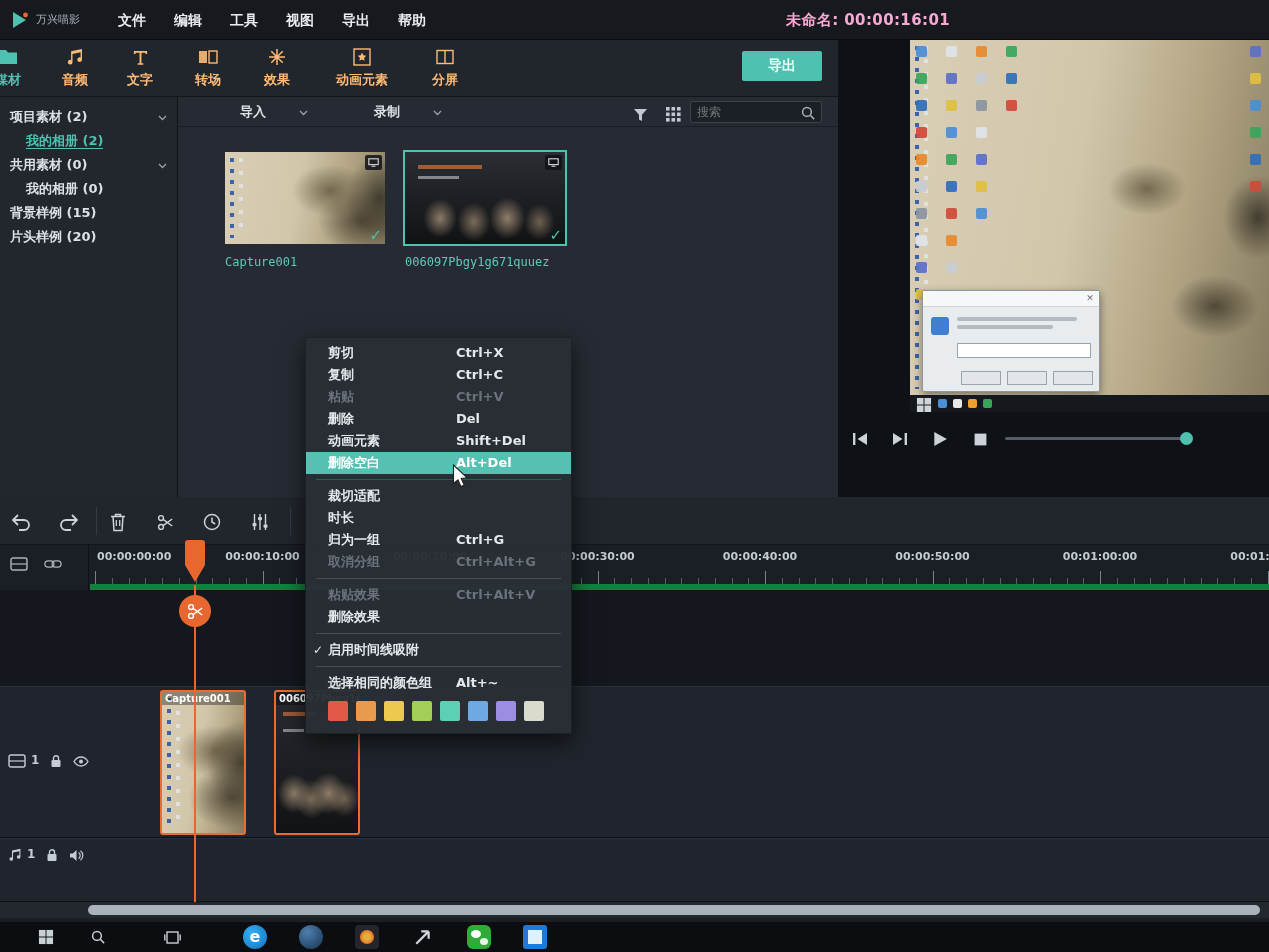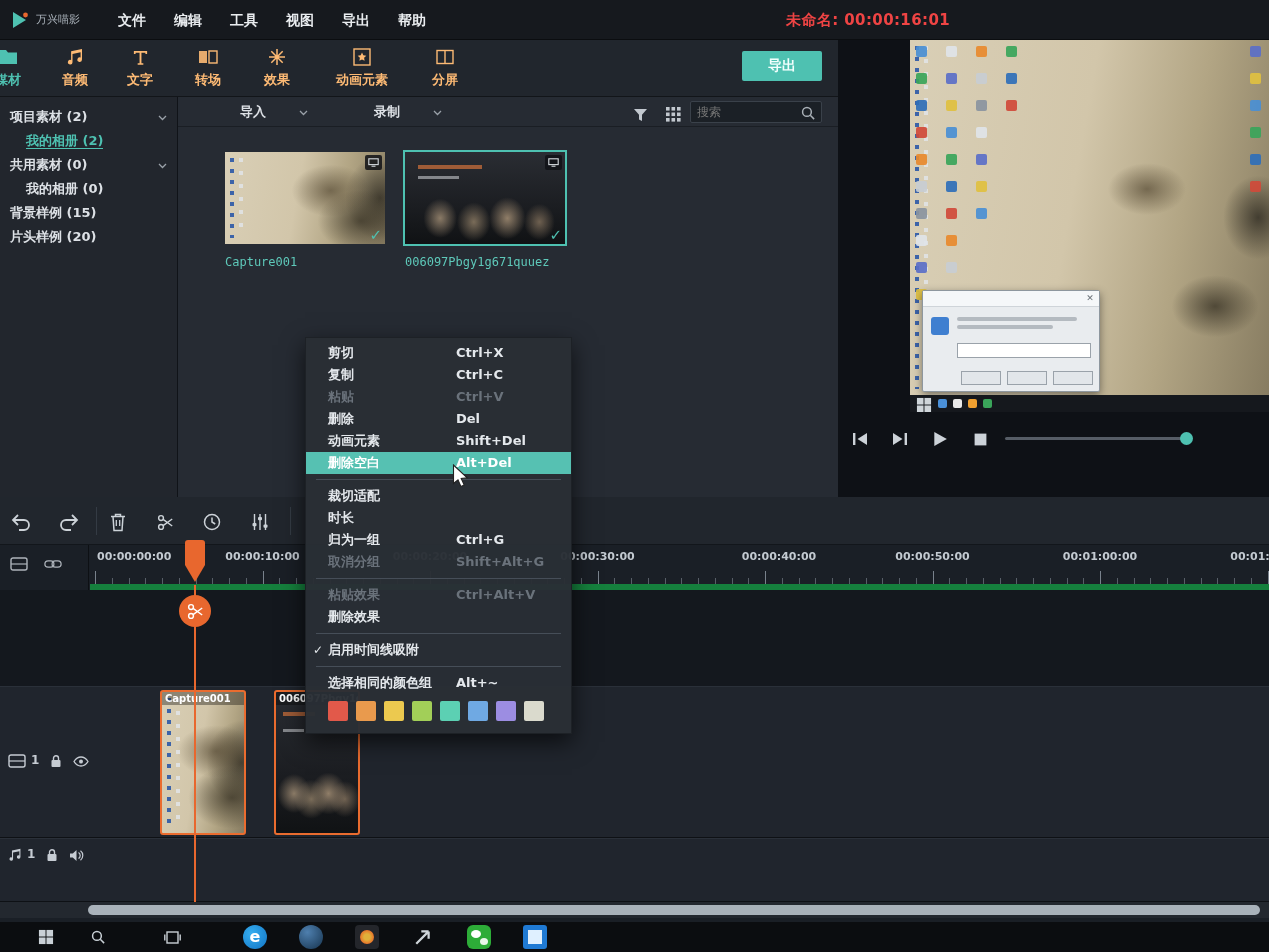--- a/index.html
+++ b/index.html
@@ -5,21 +5,21 @@
 *{margin:0;padding:0;box-sizing:border-box}
 body{background:#000;font-family:"DejaVu Sans","Liberation Sans",sans-serif}
 .screen{position:relative;width:1269px;height:952px;overflow:hidden;background:#14171c;color:#dfe3e8}
 svg{display:inline-block;vertical-align:middle}
 
 
 .menubar{position:absolute;left:0;top:0;width:1269px;height:40px;background:#16191e;display:flex;align-items:center;z-index:10;border-bottom:1px solid #0b0d10}
 .logo{display:flex;align-items:center;gap:6px;padding-left:10px;width:104px}
 .logo-text{font-size:11px;color:#a9b1b9;white-space:nowrap}
 .menu-item{padding:0 14px;font-size:14px;font-weight:bold;color:#e9ecef;line-height:40px;cursor:default}
-.win-title{position:absolute;left:786px;top:0;line-height:40px;font-size:15px;font-weight:bold;color:#ef4444;letter-spacing:.4px}
+.win-title{position:absolute;left:786px;top:0;line-height:40px;font-size:15px;font-weight:bold;color:#f9a8d4;letter-spacing:.4px}
 
 
 .tabsbar{position:absolute;left:0;top:40px;width:838px;height:57px;background:#21262d;border-bottom:1px solid #121519;z-index:3}
 .tab{position:absolute;top:7px;transform:translateX(-50%);display:flex;flex-direction:column;align-items:center;gap:4px;font-size:13px;font-weight:bold;color:#fdba74;white-space:nowrap;cursor:default}
 .tab .ticon{height:20px;color:inherit;display:flex;align-items:center}
 .tab.active{color:#4ec1b1}
 .export-btn{position:absolute;left:742px;top:11px;width:80px;height:30px;background:#4ec1b1;color:#f2fffd;font-size:14px;font-weight:bold;border:none;border-radius:2px;font-family:inherit}
 
 
 .sidebar{position:absolute;left:0;top:97px;width:178px;height:400px;background:#22262d;border-right:1px solid #101318;padding-top:8px;z-index:2}
@@ -518,21 +518,21 @@
         <div class="tick minor" style="left: 1093.75px;"></div>
         <div class="tick minor" style="left: 1110.5px;"></div>
         <div class="tick minor" style="left: 1127.25px;"></div>
         <div class="tick minor" style="left: 1144px;"></div>
         <div class="tick minor" style="left: 1160.75px;"></div>
         <div class="tick major" style="left: 1177.5px;"></div>
         <div class="rlabel" style="left: 5px; transform: translateX(2px);">00:00:00:00</div>
         <div class="rlabel" style="left: 172.5px;">00:00:10:00</div>
         <div class="rlabel" style="left: 340px;">00:00:20:00</div>
         <div class="rlabel" style="left: 507.5px;">00:00:30:00</div>
-        <div class="rlabel" style="left: 675px; padding-left: 28px;">00:00:40:00</div>
+        <div class="rlabel" style="left: 656px; padding-left: 28px;">00:00:40:00</div>
         <div class="rlabel" style="left: 842.5px;">00:00:50:00</div>
         <div class="rlabel" style="left: 1010px;">00:01:00:00</div>
         <div class="rlabel" style="left: 1177.5px;">00:01:10:00</div>
       </div>
     <div class="tl-divider"></div>
     <div class="tracks" id="tracks">
       <div class="track-row row-video"></div>
       <div class="track-row row-audio"></div>
       <div class="track-head th-video">
         <span><svg width="18" height="14" viewBox="0 0 18 14">
@@ -645,21 +645,21 @@
       <div class="cm-row"><span>剪切</span><span class="sc">Ctrl+X</span></div>
       <div class="cm-row"><span>复制</span><span class="sc">Ctrl+C</span></div>
       <div class="cm-row disabled"><span>粘贴</span><span class="sc">Ctrl+V</span></div>
       <div class="cm-row"><span>删除</span><span class="sc">Del</span></div>
       <div class="cm-row"><span>动画元素</span><span class="sc">Shift+Del</span></div>
       <div class="cm-row hl"><span>删除空白</span><span class="sc">Alt+Del</span></div>
       <div class="cm-sep"></div>
       <div class="cm-row"><span>裁切适配</span></div>
       <div class="cm-row"><span>时长</span></div>
       <div class="cm-row"><span>归为一组</span><span class="sc">Ctrl+G</span></div>
-      <div class="cm-row disabled"><span>取消分组</span><span class="sc">Shift+Alt+G</span></div>
+      <div class="cm-row disabled"><span>取消分组</span><span class="sc">Ctrl+Alt+G</span></div>
       <div class="cm-sep"></div>
       <div class="cm-row disabled"><span>粘贴效果</span><span class="sc">Ctrl+Alt+V</span></div>
       <div class="cm-row"><span>删除效果</span></div>
       <div class="cm-sep"></div>
       <div class="cm-row"><span class="cm-check">✓</span><span>启用时间线吸附</span></div>
       <div class="cm-sep"></div>
       <div class="cm-row"><span>选择相同的颜色组</span><span class="sc">Alt+~</span></div>
       <div class="cm-swatches">
         <span class="sw" style="background: rgb(226, 89, 74);"></span>
         <span class="sw" style="background: rgb(233, 154, 77);"></span>

